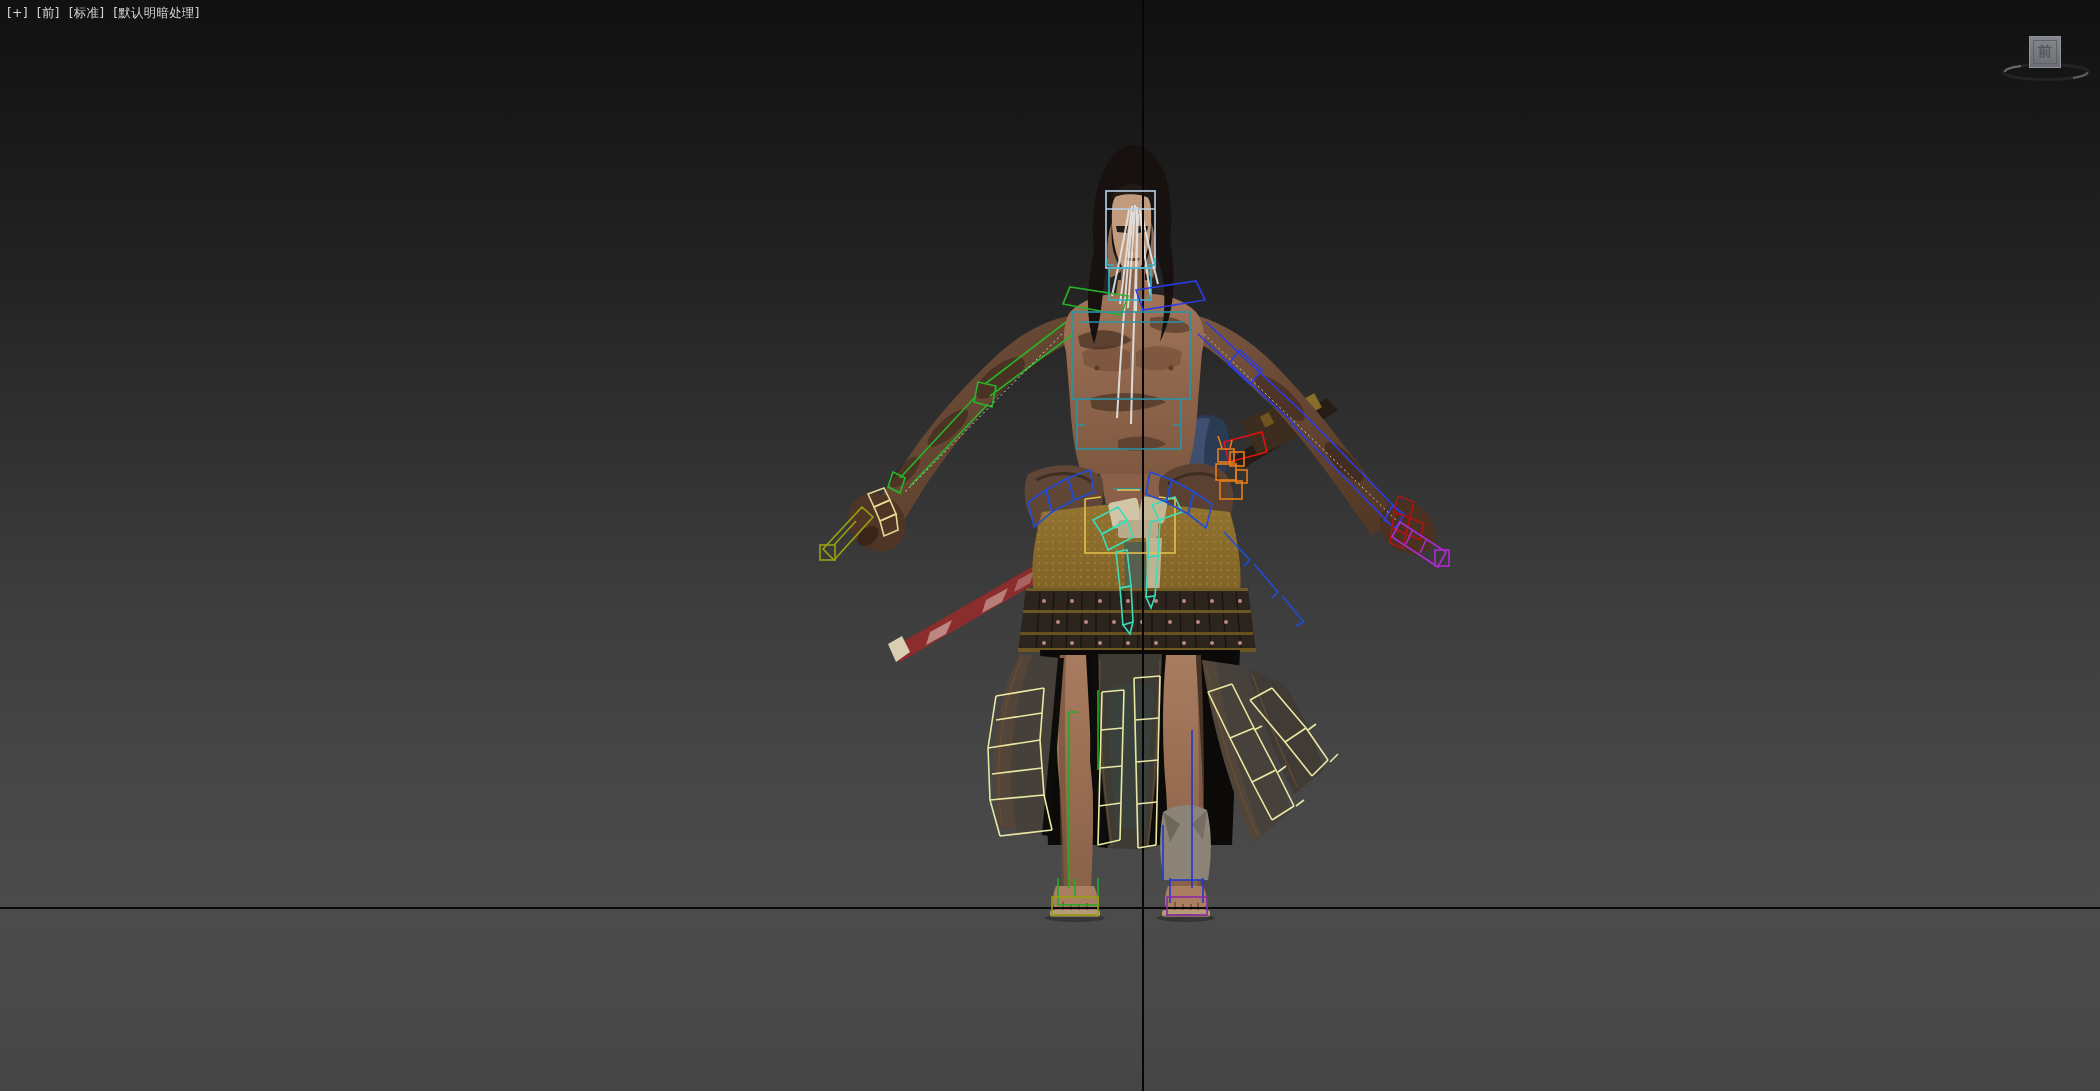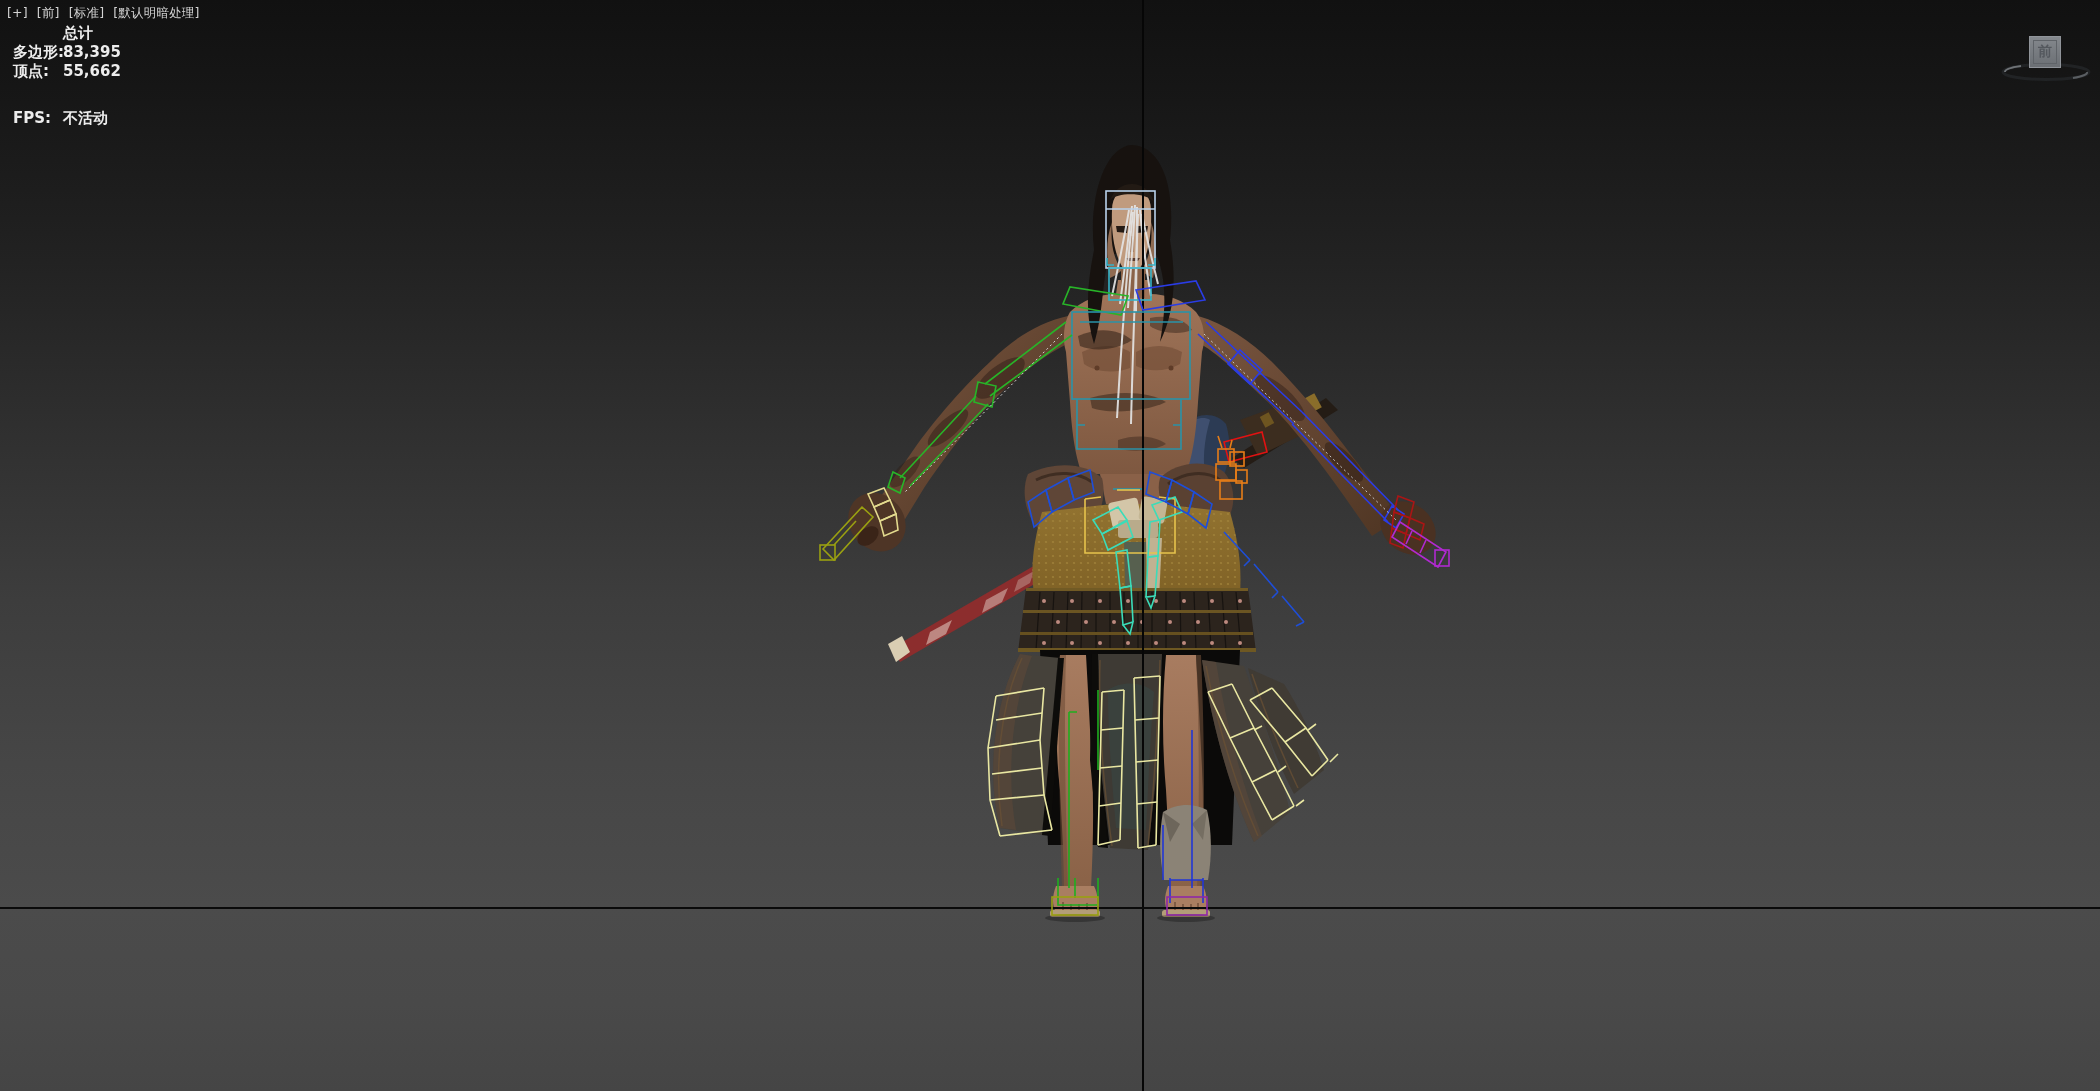--- a/index.html
+++ b/index.html
@@ -390,38 +390,20 @@
     </g>
   </svg>
 
   <div class="vp-label-row">
     <span>[+]</span>
     <span>[前]</span>
     <span>[标准]</span>
     <span>[默认明暗处理]</span>
   </div>
 
-  <div class="stats">
-    <div class="row">
-      <span class="lbl"></span>
-      <span>总计</span>
-    </div>
-    <div class="row">
-      <span class="lbl">多边形:</span>
-      <span>83,395</span>
-    </div>
-    <div class="row">
-      <span class="lbl">顶点:</span>
-      <span>55,662</span>
-    </div>
-    <div class="row fps-row">
-      <span class="lbl">FPS:</span>
-      <span>不活动</span>
-    </div>
-  </div>
 
   <svg class="vc-ring" width="90" height="20">
     <ellipse cx="45" cy="10" rx="43" ry="7.5" fill="none" stroke="#212325" stroke-width="3"></ellipse>
     <path d="M4,10 A43,7.5 0 0 1 20,4" fill="none" stroke="#6e7276" stroke-width="2"></path>
     <path d="M86,10 A43,7.5 0 0 1 72,16" fill="none" stroke="#5a5e62" stroke-width="2"></path>
   </svg>
   <div class="viewcube">
     <span class="inner"></span>
     <span>前</span>
   </div>

